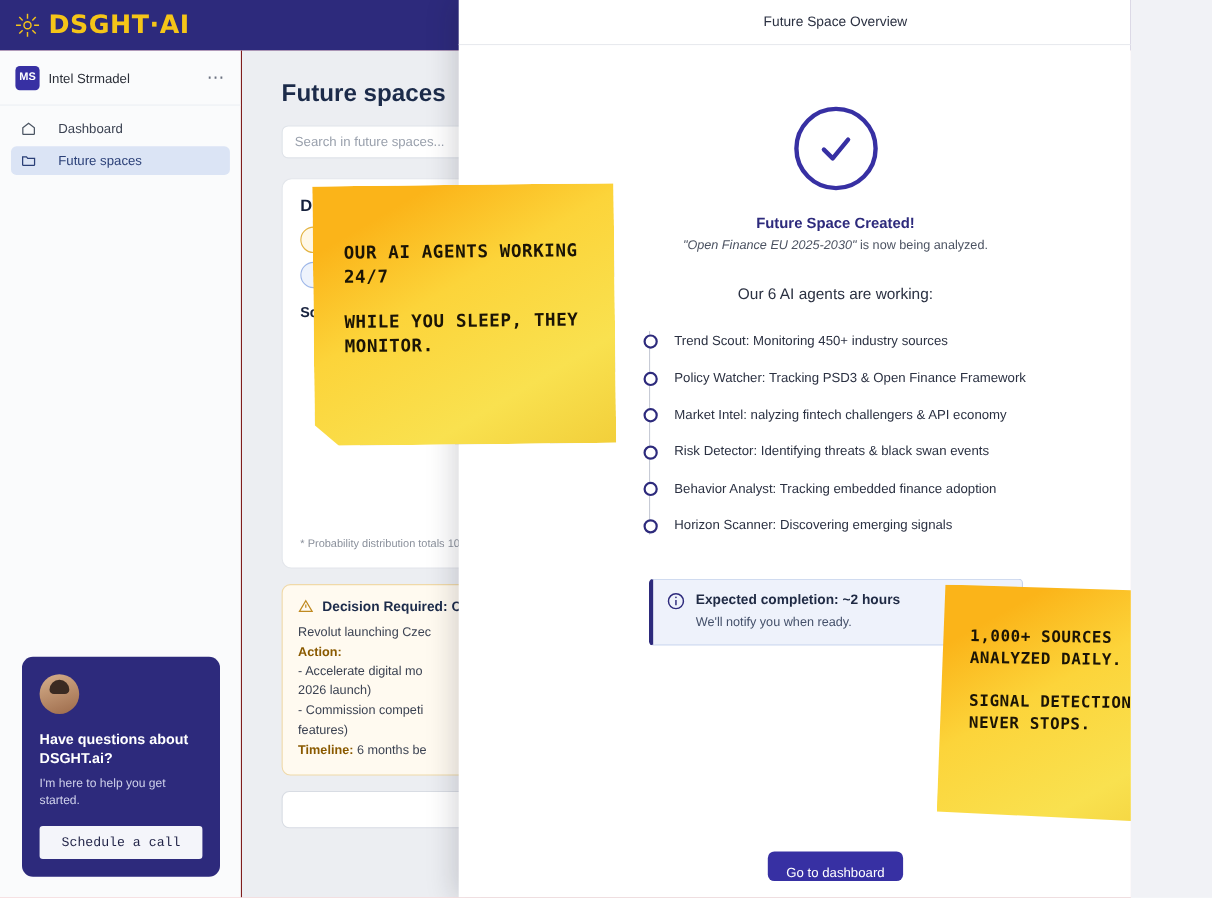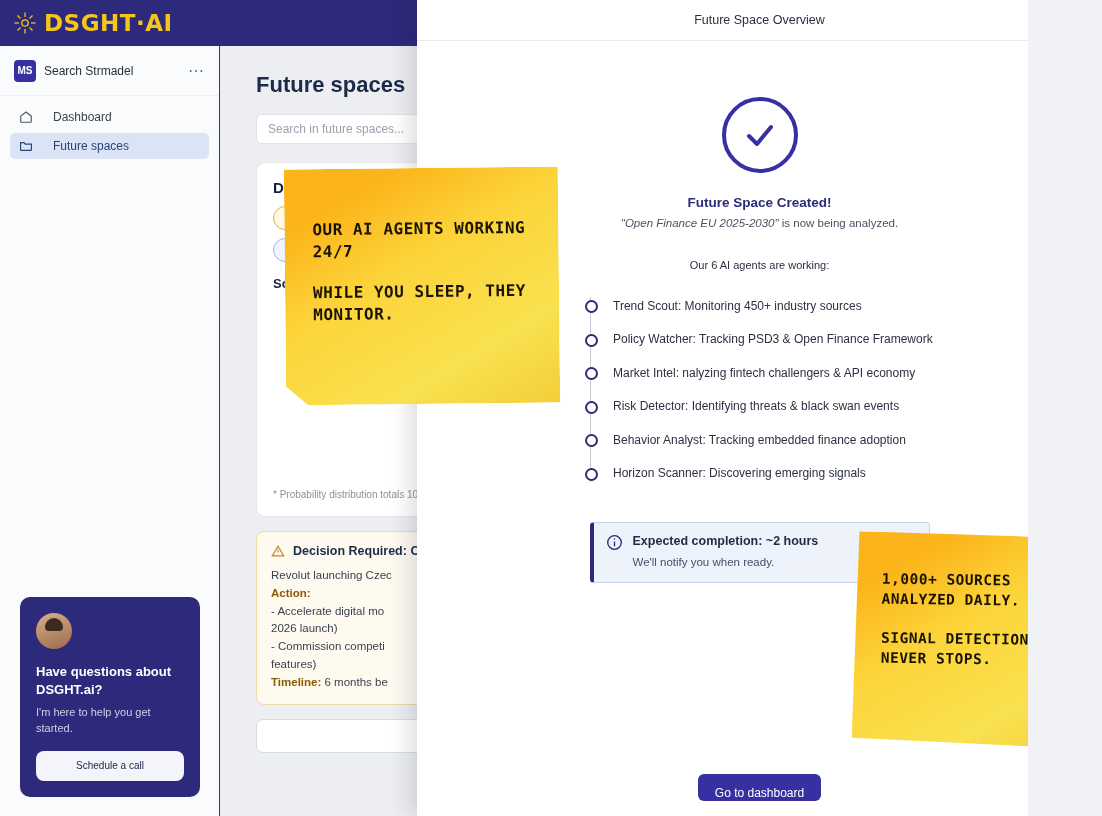--- a/index.html
+++ b/index.html
@@ -63,22 +63,22 @@
     margin-bottom: 14px; position: relative; overflow: hidden;
   }
   .promo-avatar::after {
     content:""; position:absolute; left:9px; top:5px; width:18px; height:13px;
     background:#3a2a22; border-radius: 9px 9px 4px 4px;
   }
   .promo-title { font-size: 13px; font-weight: bold; line-height: 1.35; margin-bottom: 7px; }
   .promo-sub { font-size: 11px; line-height: 1.45; color: #ced0ea; margin-bottom: 14px; }
   .promo-btn {
     width: 100%; height: 30px; background: #f4f5fa; color: #1f2246;
-    border: none; border-radius: 8px; font-size: 10px; cursor: pointer;
-    font-family: Liberation Sans, sans-serif;
+    border: none; border-radius: 3px; font-size: 12px; cursor: pointer;
+    font-family: Liberation Mono, monospace;
   }
 
   
   .main {
     position: absolute; top: 46px; left: 220px; width: 882px; height: 770px;
     background: #eceef2;
     padding: 26px 36px;
   }
   .page-title { font-size: 22px; font-weight: bold; color: #1c2b4a; margin-bottom: 16px; }
   .search-box {
@@ -134,21 +134,21 @@
     cursor: pointer; color: #3b4252;
   }
   .modal-body { padding: 56px 44px 0; }
   .check-circle {
     width: 76px; height: 76px; border: 4px solid #3730a3; border-radius: 50%;
     margin: 0 auto 22px; display: flex; align-items: center; justify-content: center;
   }
   .mod-h { text-align: center; font-size: 13.5px; font-weight: bold; color: #2d2a7c; margin-bottom: 7px; }
   .mod-sub { text-align: center; font-size: 11.5px; color: #4b5261; margin-bottom: 30px; }
   .mod-sub i { font-style: italic; }
-  .agents-h { text-align: center; font-size: 11px; color: #2b3142; margin-bottom: 18px; }
+  .agents-h { text-align: center; font-size: 14px; color: #2b3142; margin-bottom: 18px; }
 
   .agent-list { position: relative; padding-left: 28px; margin: 0 0 32px 124px; }
   .agent-list::before {
     content: ""; position: absolute; left: 5px; top: 8px; bottom: 8px; width: 1px; background: #c7cbd6;
   }
   .agent-row {
     position: relative; font-size: 12px; color: #2b3142; height: 33.5px;
     display: flex; align-items: center;
   }
   .agent-row::before {
@@ -218,21 +218,21 @@
             <line x1="6.6" y1="15.4" x2="3.5" y2="18.5"></line>
         </g>
       </svg>
     </span>
     <span class="logo-text">DSGHT·AI</span>
   </div>
 
   <div class="sidebar">
     <div class="user-row">
       <span class="avatar-sq">MS</span>
-      <span class="user-name">Search Strmadel</span>
+      <span class="user-name">Intel Strmadel</span>
       <span class="dots">⋯</span>
     </div>
 
     <div class="nav">
       <div class="nav-item">
         <span class="nav-ico">
           <svg width="14" height="14" viewBox="0 0 16 16" fill="none" stroke="#4b5563" stroke-width="1.3">
             <path d="M2 7L8 2.3 14 7v6.2a.8.8 0 0 1-.8.8H2.8a.8.8 0 0 1-.8-.8z"></path>
           </svg>
         </span>

